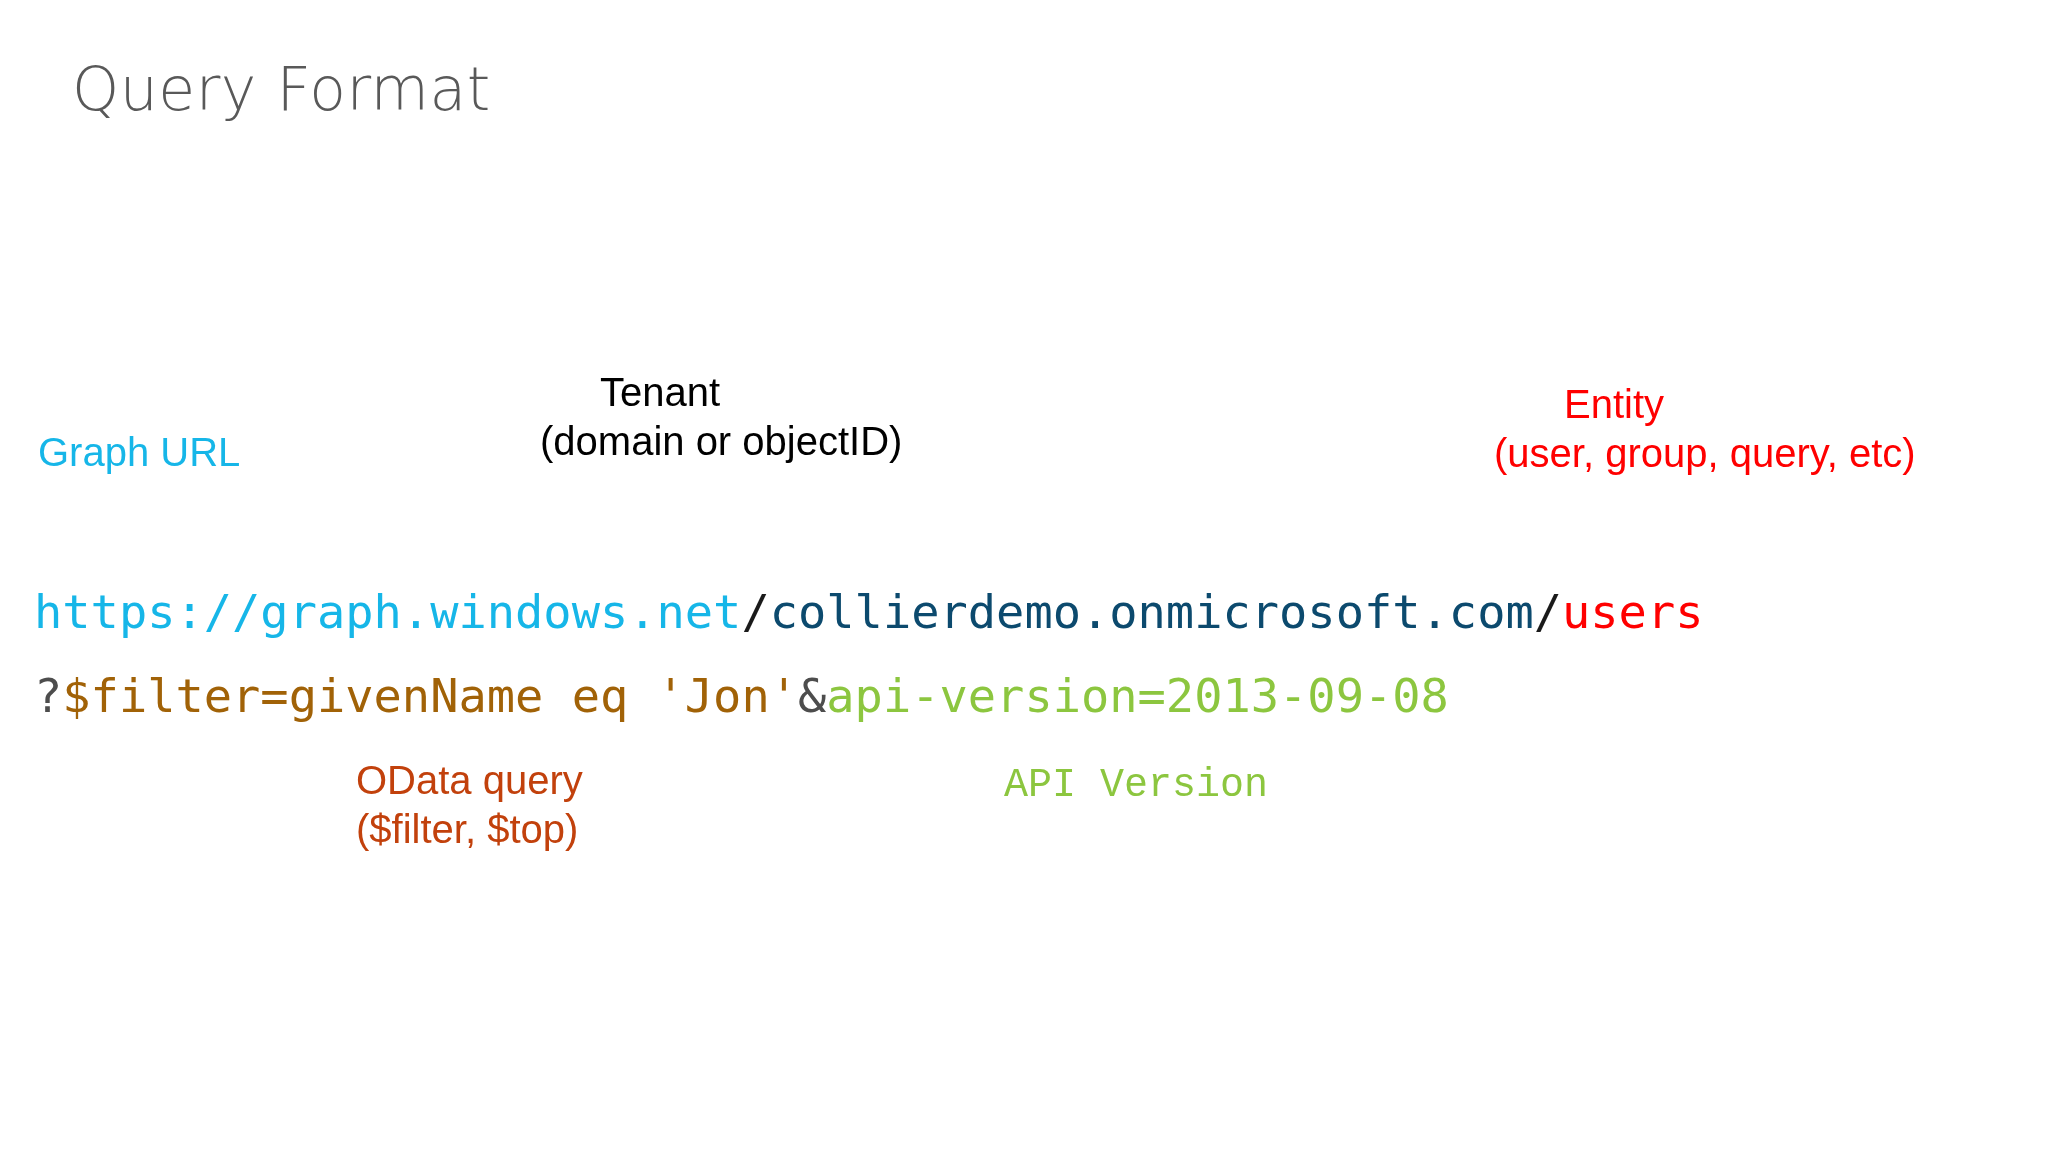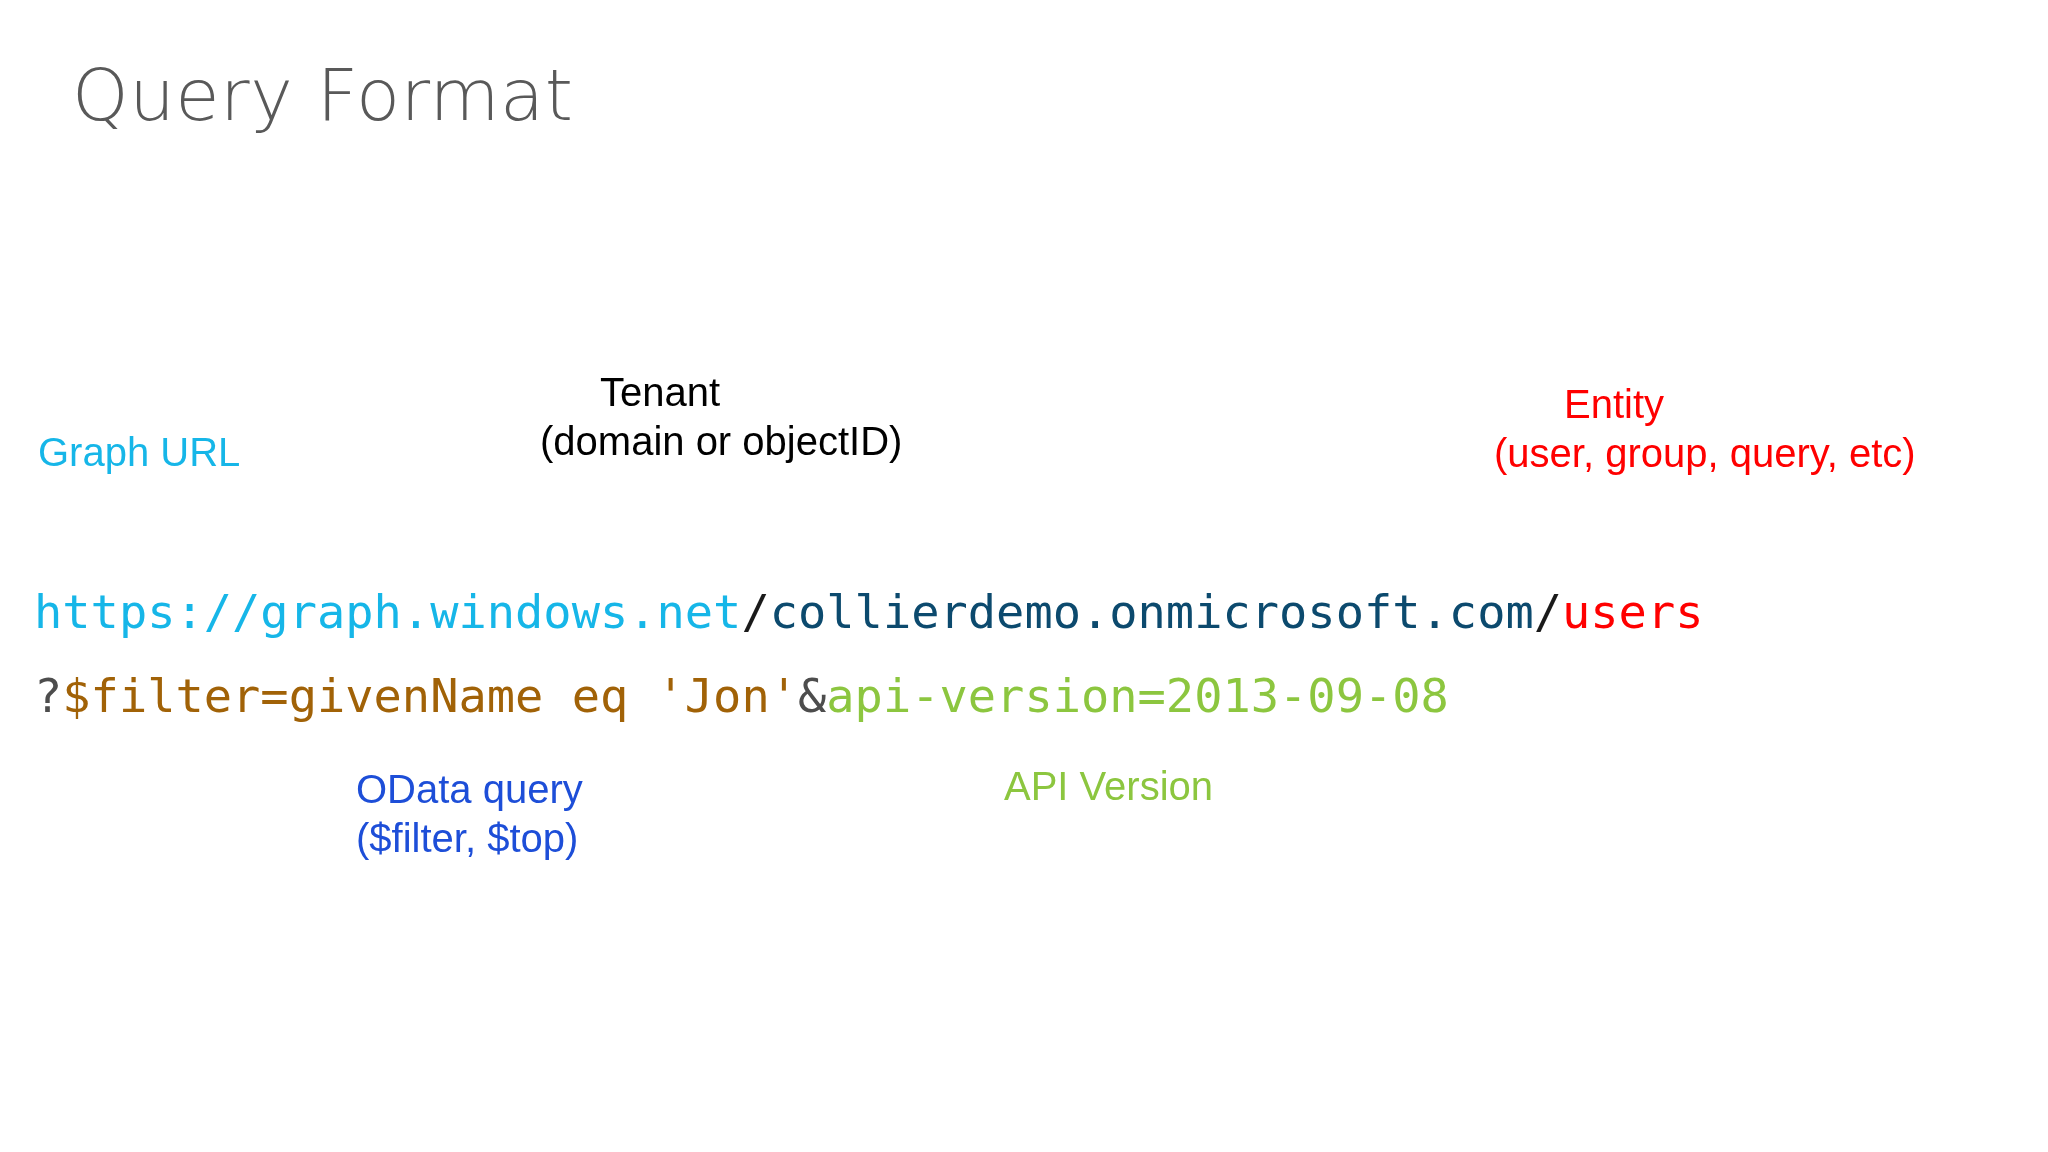--- a/index.html
+++ b/index.html
@@ -22,21 +22,21 @@
     background: #ffffff;
   }
 
   
   .slide-title {
     position: absolute;
     left: 72px;
     top: 58px;
     font-family: "DejaVu Sans", sans-serif;
     font-weight: 300;
-    font-size: 72px;
+    font-size: 60px;
     line-height: 1.05;
     letter-spacing: 0.5px;
     color: #595959;
     white-space: nowrap;
   }
 
   
   .callout {
     position: absolute;
     font-family: "Liberation Sans", sans-serif;
@@ -86,29 +86,29 @@
   .seg-entity   { color: #FF0000; }
   .seg-question { color: #4D4D4D; }
   .seg-odata    { color: #a16207; }
   .seg-amp      { color: #4D4D4D; }
   .seg-apiver   { color: #8CC63F; }
 
   
   .callout-odata {
     left: 356px;
     top: 756px;
-    color: #1d4ed8;
+    color: #c2410c;
     text-align: left;
-    margin-top: 9px;
   }
   .callout-apiversion {
     left: 1004px;
     top: 762px;
     color: #8CC63F;
     text-align: left;
+    font-family: Liberation Mono, monospace;
   }
 </style>
 </head>
 <body>
 
 <div class="slide">
 
   <div class="slide-title">Query Format</div>
 
   <div class="callout callout-graph-url">

